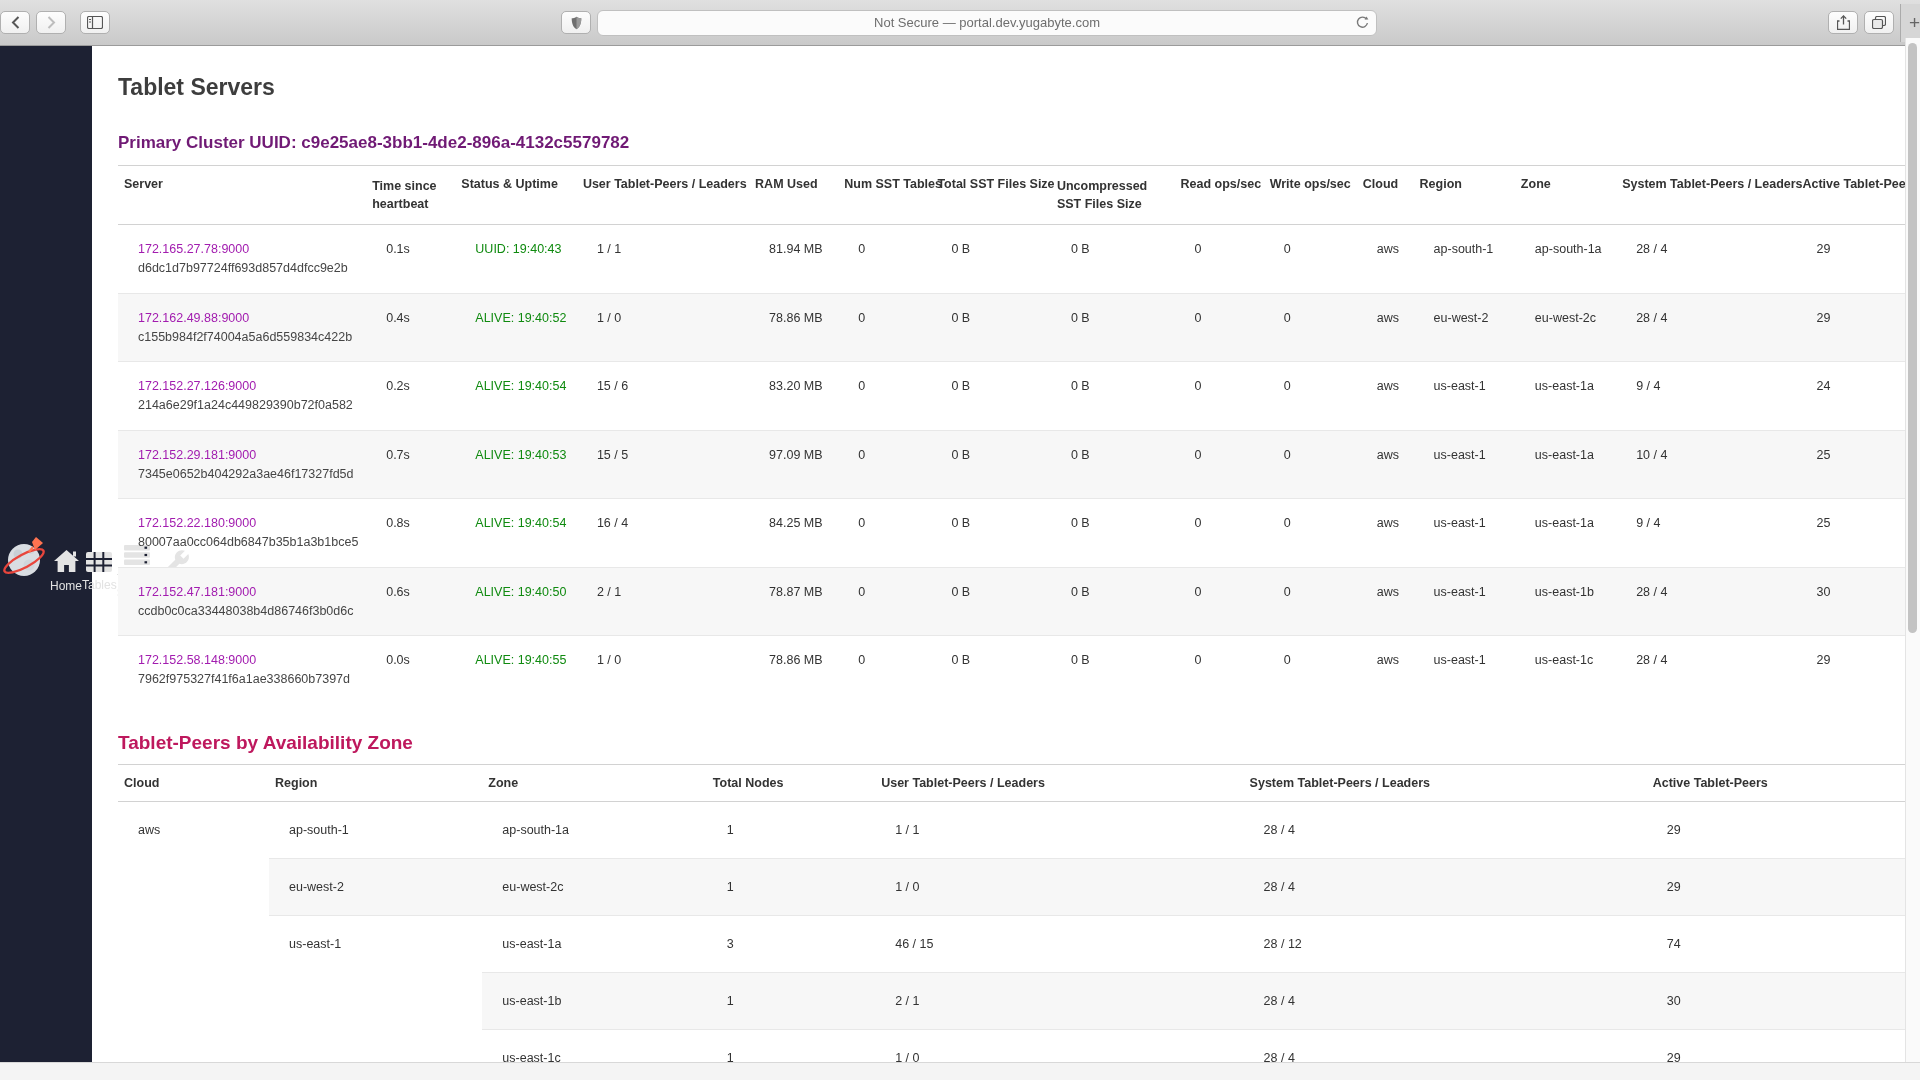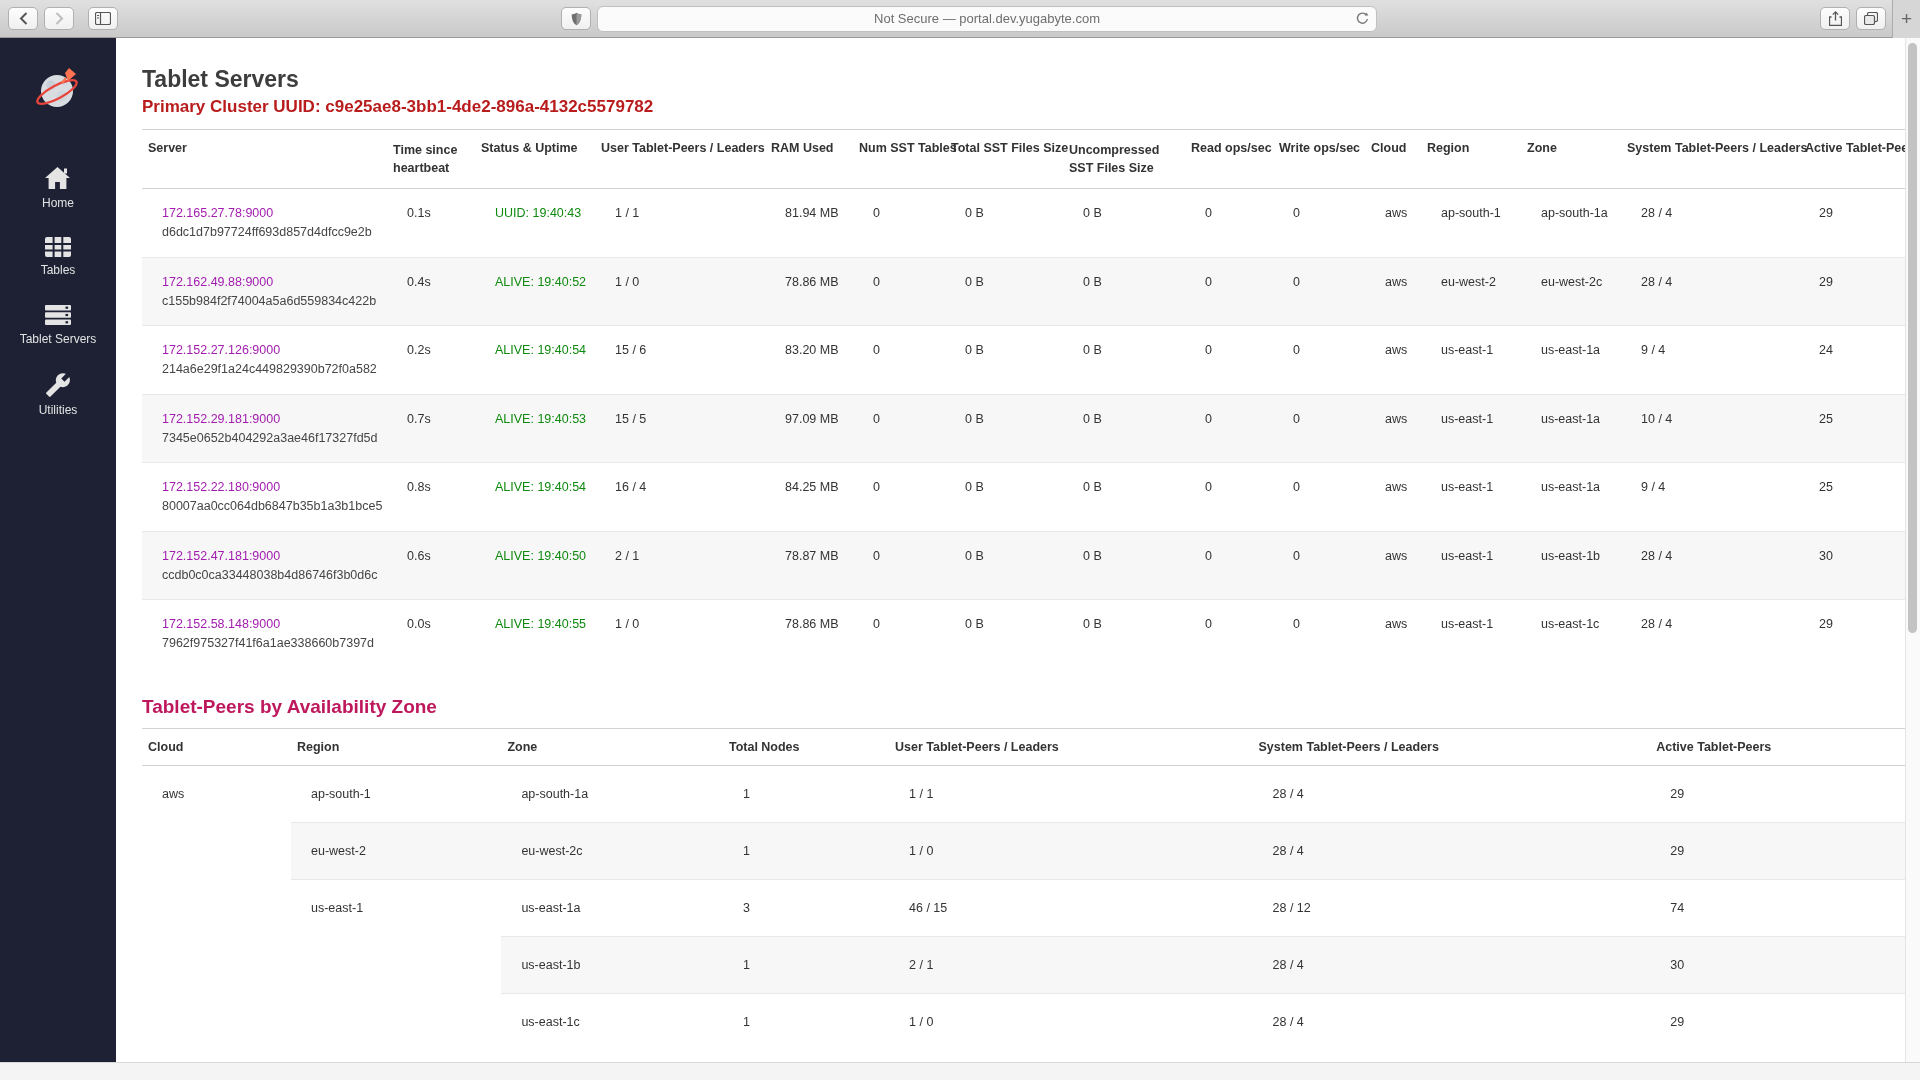--- a/index.html
+++ b/index.html
@@ -1,21 +1,21 @@
 <!DOCTYPE html>
 <html><head>
 <meta charset="utf-8">
 <style>
   * { box-sizing: border-box; margin: 0; padding: 0; }
   html,body { width:1920px; height:1080px; overflow:hidden; }
   body { font-family:"Liberation Sans", sans-serif; background:#fff; position:relative; }
 
   
   .chrome {
-    height:38px; display:flex; align-items:center; padding:0 8px; gap:6px;
+    height:46px; display:flex; align-items:center; padding:0 0; gap:6px;
     background:linear-gradient(#e0e0e0,#c9c9c9); border-bottom:1px solid #9b9b9b;
   }
   .cbtn {
     height:23px; min-width:30px; display:flex; align-items:center; justify-content:center;
     background:linear-gradient(#fdfdfd,#f0f0f0); border:1px solid #b0b0b0; border-radius:5px;
     color:#5c5c5c; cursor:default;
   }
   .cbtn.disabled { color:#bdbdbd; }
   .spacer { flex:1; }
   .urlbar {
@@ -25,28 +25,28 @@
   }
   .urlbar .reload { position:absolute; right:7px; top:4px; }
   .newtab {
     height:38px; width:28px; margin-right:-8px; display:flex; align-items:center; justify-content:center;
     background:#d6d6d6; border-left:1px solid #ababab; color:#666; font-size:19px;
   }
   svg.glyph { display:block; }
 
   
   .app { display:flex; height:1024px; }
-  .sidebar { width:116px; background:#1d2133; display:flex; flex-direction:column; align-items:center; flex-shrink:0; }
+  .sidebar { width:92px; background:#1d2133; display:flex; flex-direction:row; align-items:center; flex-shrink:0; }
   .logo { margin:26px 0 22px; }
   .nav-item { display:flex; flex-direction:column; align-items:center; gap:5px; margin-top:26px; color:#e2e2e2; font-size:12px; cursor:default; }
   .nav-item svg { display:block; }
 
   .main { flex:1; padding:28px 12px 0 26px; overflow:hidden; }
   h1.page-title { font-size:23px; font-weight:bold; color:#3d3d3d; }
-  h2.cluster { font-size:17px; font-weight:bold; color:#b91c1c; margin-top:4px; }
+  h2.cluster { font-size:17px; font-weight:bold; color:#701a75; margin-top:32px; }
   h3.az { font-size:19px; font-weight:bold; color:#be185d; margin-top:28px; }
 
   
   table { border-collapse:collapse; table-layout:fixed; width:100%; font-size:12.5px; color:#333; }
   thead th {
     text-align:left; font-weight:bold; vertical-align:top; padding:11px 6px;
     border-top:1px solid #d2d2d2; border-bottom:1px solid #d2d2d2; white-space:nowrap;
   }
   thead th.wrap { white-space:normal; line-height:1.45; }
   tbody td { vertical-align:top; border-top:1px solid #e8e8e8; white-space:nowrap; }

